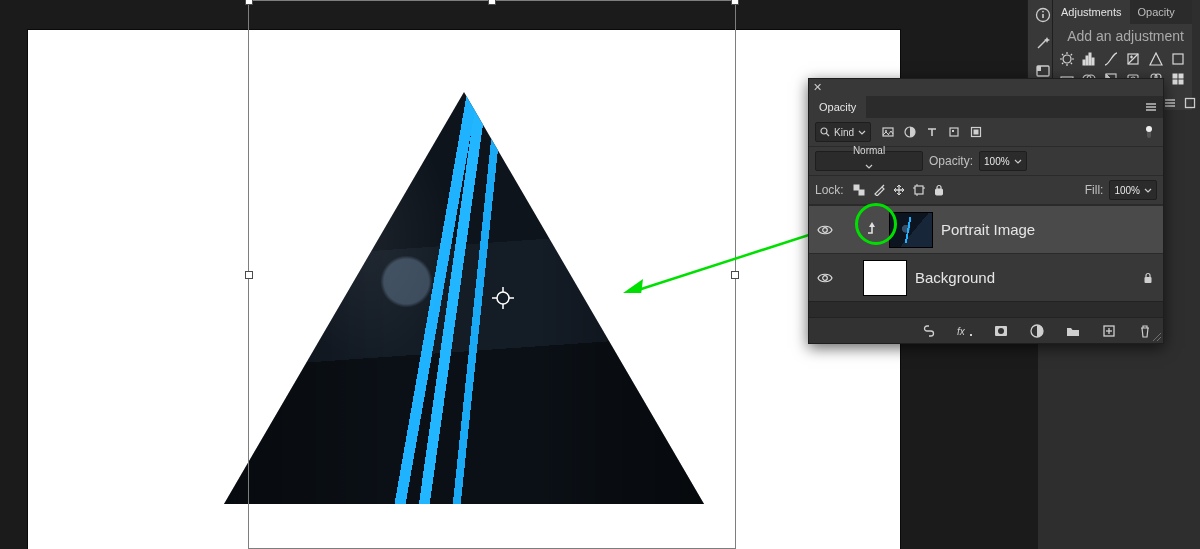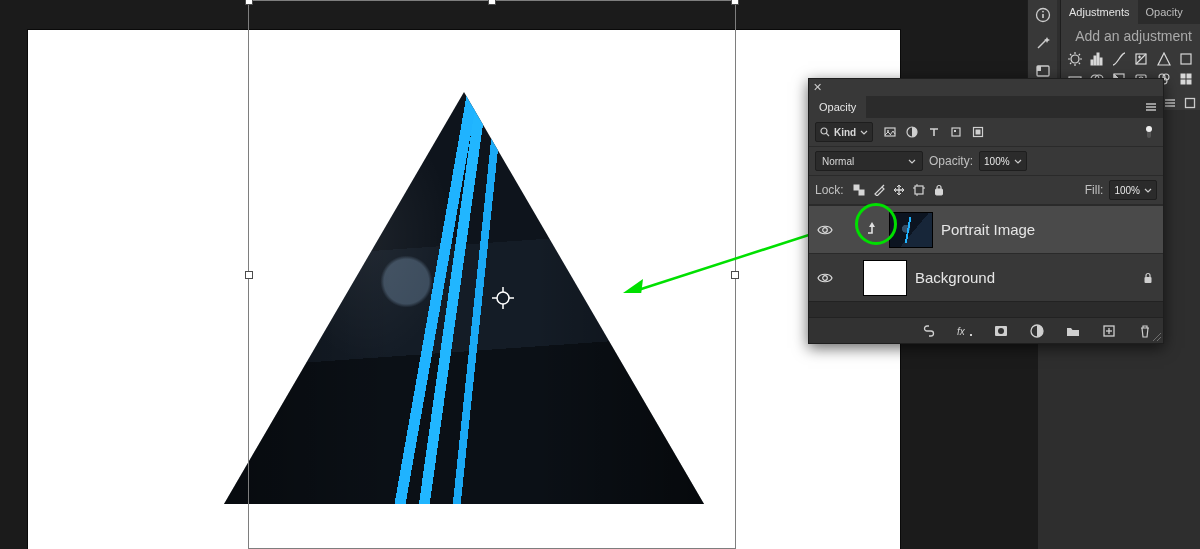--- a/index.html
+++ b/index.html
@@ -89,21 +89,21 @@
     position:absolute; right:143px; top:0; width:30px; height:110px;
     background:#383838;
     border-left:1px solid #1e1e1e;
     display:flex; flex-direction:column; align-items:center;
     padding-top:4px; gap:6px;
   }
   .tool-strip .ticon{width:24px;height:22px;display:flex;align-items:center;justify-content:center;cursor:pointer;}
   .tool-strip .ticon svg{stroke:#ccc;fill:none;}
 
   .adj-panel{
-    position:absolute; right:0; top:0; width:140px; height:110px;
+    position:absolute; right:8px; top:0; width:140px; height:110px;
     background:#383838; border-left:1px solid #1e1e1e;
   }
   .adj-tabs{
     height:24px; background:#2b2b2b; display:flex; align-items:center;
     font-size:11px; color:#bdbdbd;
   }
   .adj-tab{padding:0 8px; height:24px; line-height:24px; cursor:pointer;}
   .adj-tab.active{ background:#383838; color:#e4e4e4;}
   .adj-hint{ padding:4px 8px; font-size:14px; color:#aaa;text-align:right;}
   .adj-icons{
@@ -140,37 +140,37 @@
     background:#383838; cursor:pointer;
   }
   .lp-menu{ margin-left:auto; width:24px; display:flex; align-items:center; justify-content:center; cursor:pointer;}
   .lp-menu svg{stroke:#ccc;}
 
   .lp-row{ display:flex; align-items:center; gap:6px; padding:4px 6px; }
   .lp-row.border-b{ border-bottom:1px solid #2a2a2a;}
   .kind-select{
     display:flex; align-items:center; gap:4px;
     background:#2b2b2b; border:1px solid #1e1e1e; border-radius:2px;
-    height:20px; padding:0 4px; font-size:10px; color:#d8d8d8; cursor:pointer;font-weight:bold;
+    height:20px; padding:0 4px; font-size:10px; color:#d8d8d8; cursor:pointer;
   }
   .chev{ width:8px;height:8px;display:inline-block;}
   .chev svg{stroke:#ccc;}
   .filter-icons{ display:flex; gap:8px; margin-left:4px;}
   .filter-icons .fi{width:14px;height:14px;display:flex;align-items:center;justify-content:center;cursor:pointer;}
   .filter-icons .fi svg{stroke:#cfcfcf;fill:none;}
   .filter-toggle{ margin-left:auto; width:14px;height:16px;cursor:pointer;}
   .filter-toggle svg circle{fill:#eee;}
   .filter-toggle svg rect{fill:#555;}
 
   .lp-dropdown{
     background:#2b2b2b; border:1px solid #1e1e1e; border-radius:2px;
     height:20px; padding:0 6px; font-size:10px; color:#d8d8d8; cursor:pointer;
     display:flex; align-items:center; gap:6px;
   }
-  .lp-dropdown.wide{ width:108px; justify-content:space-between;}
+  .lp-dropdown.wide{ width:108px; justify-content:flex-end;flex-direction:column;}
   .lbl{font-size:12px;color:#c0c0c0;}
   .opacity-val, .fill-val{
     background:#2b2b2b; border:1px solid #1e1e1e; border-radius:2px;
     height:20px; padding:0 4px; font-size:10px; color:#e8e8e8;
     display:flex; align-items:center; gap:4px; cursor:pointer;
   }
 
   .lock-icons{display:flex; gap:6px; margin-left:2px;}
   .lock-icons .li{width:14px;height:14px;display:flex;align-items:center;justify-content:center;cursor:pointer;}
   .lock-icons .li svg{stroke:#d6d6d6;fill:#d6d6d6;}

